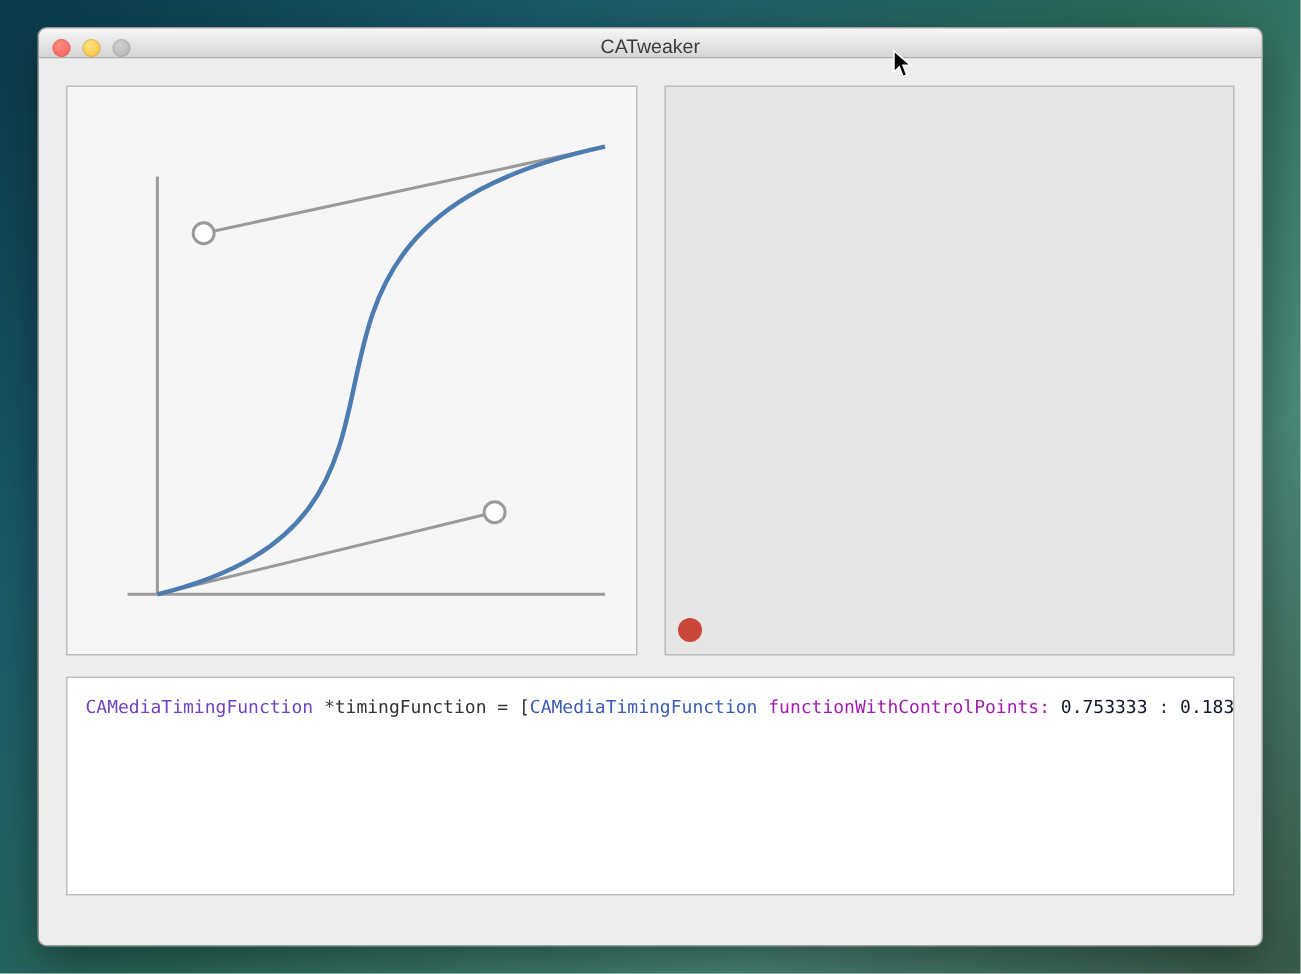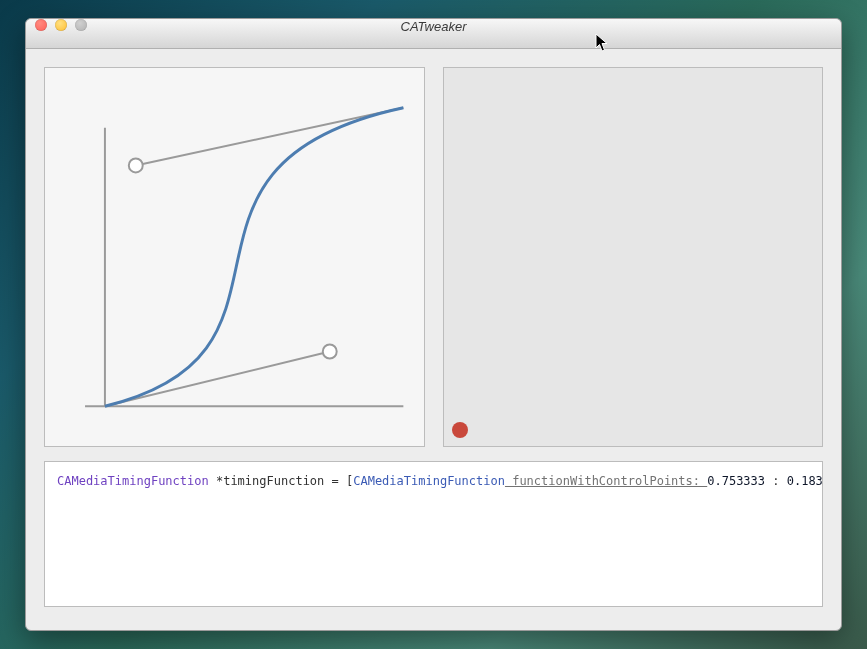--- a/index.html
+++ b/index.html
@@ -19,28 +19,27 @@
       width: 817px;
       height: 613px;
       background: #ededed;
       border: 1px solid #9a9a9a;
       border-radius: 6px;
       box-shadow: 0 10px 30px rgba(0,0,0,0.4);
       display: flex;
       flex-direction: column;
     }
     .titlebar {
-      height: 30px;
+      height: 20px;
       background: linear-gradient(#f7f7f7, #d5d5d5);
       border-bottom: 1px solid #b0b0b0;
       border-radius: 6px 6px 0 0;
       display: flex;
-      align-items: flex-start;
+      align-items: flex-end;
       position: relative;
-      font-style: italic;
     }
     .traffic-lights {
       display: flex;
       gap: 8px;
       margin-left: 9px;
     }
     .tl {
       width: 12px;
       height: 12px;
       border-radius: 50%;
@@ -97,21 +96,21 @@
       padding: 10px 12px;
       font-family: Menlo, Monaco, monospace;
       font-size: 12px;
       color: #333;
       line-height: 1.5;
       white-space: nowrap;
       overflow: hidden;
     }
     .tk-class { color: #6f42c1; }
     .tk-func { color: #3b5bb5; }
-    .tk-method { color: #737373; text-decoration: underline; }
+    .tk-method { color: #a21caf; }
     .tk-num { color: #0f172a; }
     .cursor {
       position: absolute;
       width: 14px;
       height: 20px;
       pointer-events: none;
     }
   </style>
 </head>
 <body>

